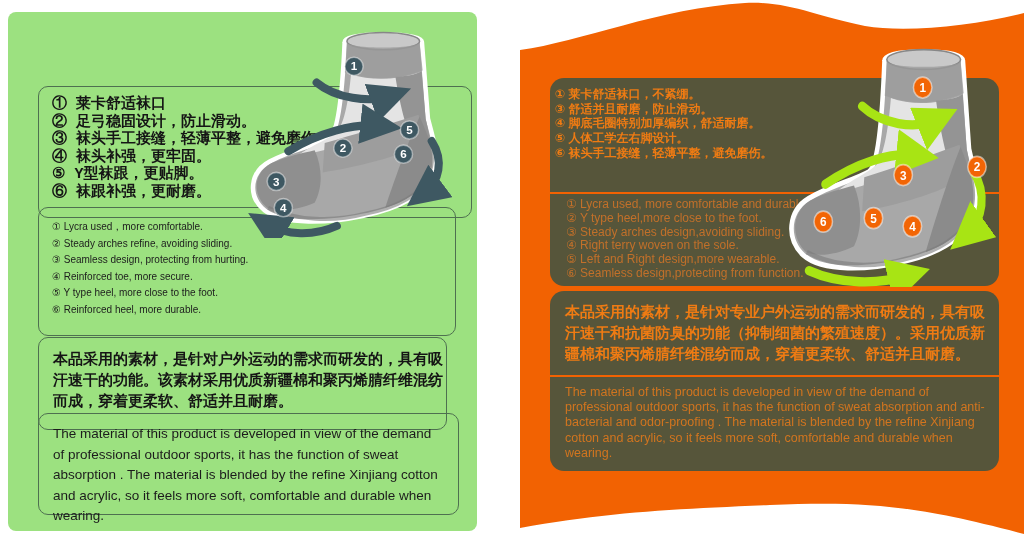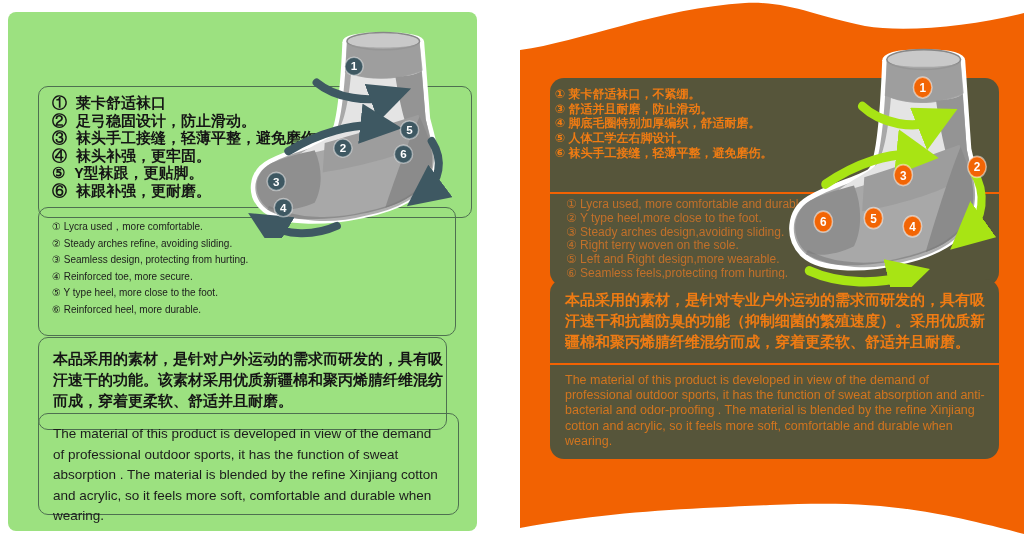--- a/index.html
+++ b/index.html
@@ -16,21 +16,21 @@
   .cnlist{padding:9px 26px 0 13px;font-family:Liberation Mono, monospace;}
   .cnlist .line{font-size:15px;font-weight:bold;color:#151515;line-height:17.6px;white-space:nowrap;}
   .enlist{padding:11px 10px 0 13px;}
   .enlist .line{font-size:10px;color:#1c1c1c;line-height:16.6px;white-space:nowrap;}
   .cnpara{padding:10px 0 0 14px;font-size:15px;font-weight:bold;color:#151515;line-height:21px;}
   .enpara{padding:10px 12px 0 14px;font-size:13.5px;color:#1c1c1c;line-height:20.5px;}
   
   .orange-shape{position:absolute;left:520px;top:0;width:504px;height:536px;}
   .obox{position:absolute;background:#56553a;border-radius:14px;}
   .box-r1{left:550px;top:78px;width:449px;height:208px;}
-  .box-r2{left:550px;top:279px;width:449px;height:180px;}
+  .box-r2{left:550px;top:291px;width:449px;height:180px;}
   .divider{position:absolute;left:0;width:100%;height:2px;background:#f26202;}
   .r-cnlist{position:absolute;left:5px;top:9px;}
   .r-cnlist .line{font-size:12px;font-weight:bold;color:#ef7b13;line-height:14.7px;white-space:nowrap;}
   .r-enlist{position:absolute;left:16px;top:120px;}
   .r-enlist .line{font-size:12px;color:#c2702a;line-height:13.8px;white-space:nowrap;}
   .r-cnpara{position:absolute;left:15px;top:10px;width:420px;
             font-size:15px;font-weight:bold;color:#ef7b13;line-height:21px;}
   .r-enpara{position:absolute;left:15px;top:94px;width:420px;
             font-size:12.5px;color:#d2751f;line-height:15.2px;}
   .sock{position:absolute;}
@@ -117,21 +117,21 @@
       <div class="line">⑤ 人体工学左右脚设计。</div>
       <div class="line">⑥ 袜头手工接缝，轻薄平整，避免磨伤。</div>
     </div>
     <div class="divider" style="top:114px;"></div>
     <div class="r-enlist">
       <div class="line">① Lycra used, more comfortable and durable.</div>
       <div class="line">② Y type heel,more close to the foot.</div>
       <div class="line">③ Steady arches design,avoiding sliding.</div>
       <div class="line">④ Right terry woven on the sole.</div>
       <div class="line">⑤ Left and Right design,more wearable.</div>
-      <div class="line">⑥ Seamless feels,protecting from hurting.</div>
+      <div class="line">⑥ Seamless design,protecting from function.</div>
     </div>
   </div>
 
   <div class="obox box-r2">
     <div class="r-cnpara">本品采用的素材，是针对专业户外运动的需求而研发的，具有吸汗速干和抗菌防臭的功能（抑制细菌的繁殖速度）。采用优质新疆棉和聚丙烯腈纤维混纺而成，穿着更柔软、舒适并且耐磨。</div>
     <div class="divider" style="top:84px;"></div>
     <div class="r-enpara">The material of this product is developed in view of the demand of professional outdoor sports, it has the function of sweat absorption and anti-bacterial and odor-proofing . The material is blended by the refine Xinjiang cotton and acrylic, so it feels more soft, comfortable and durable when wearing.</div>
   </div>
 
   <svg class="sock sock-right" viewBox="0 0 240 210" preserveAspectRatio="none">

